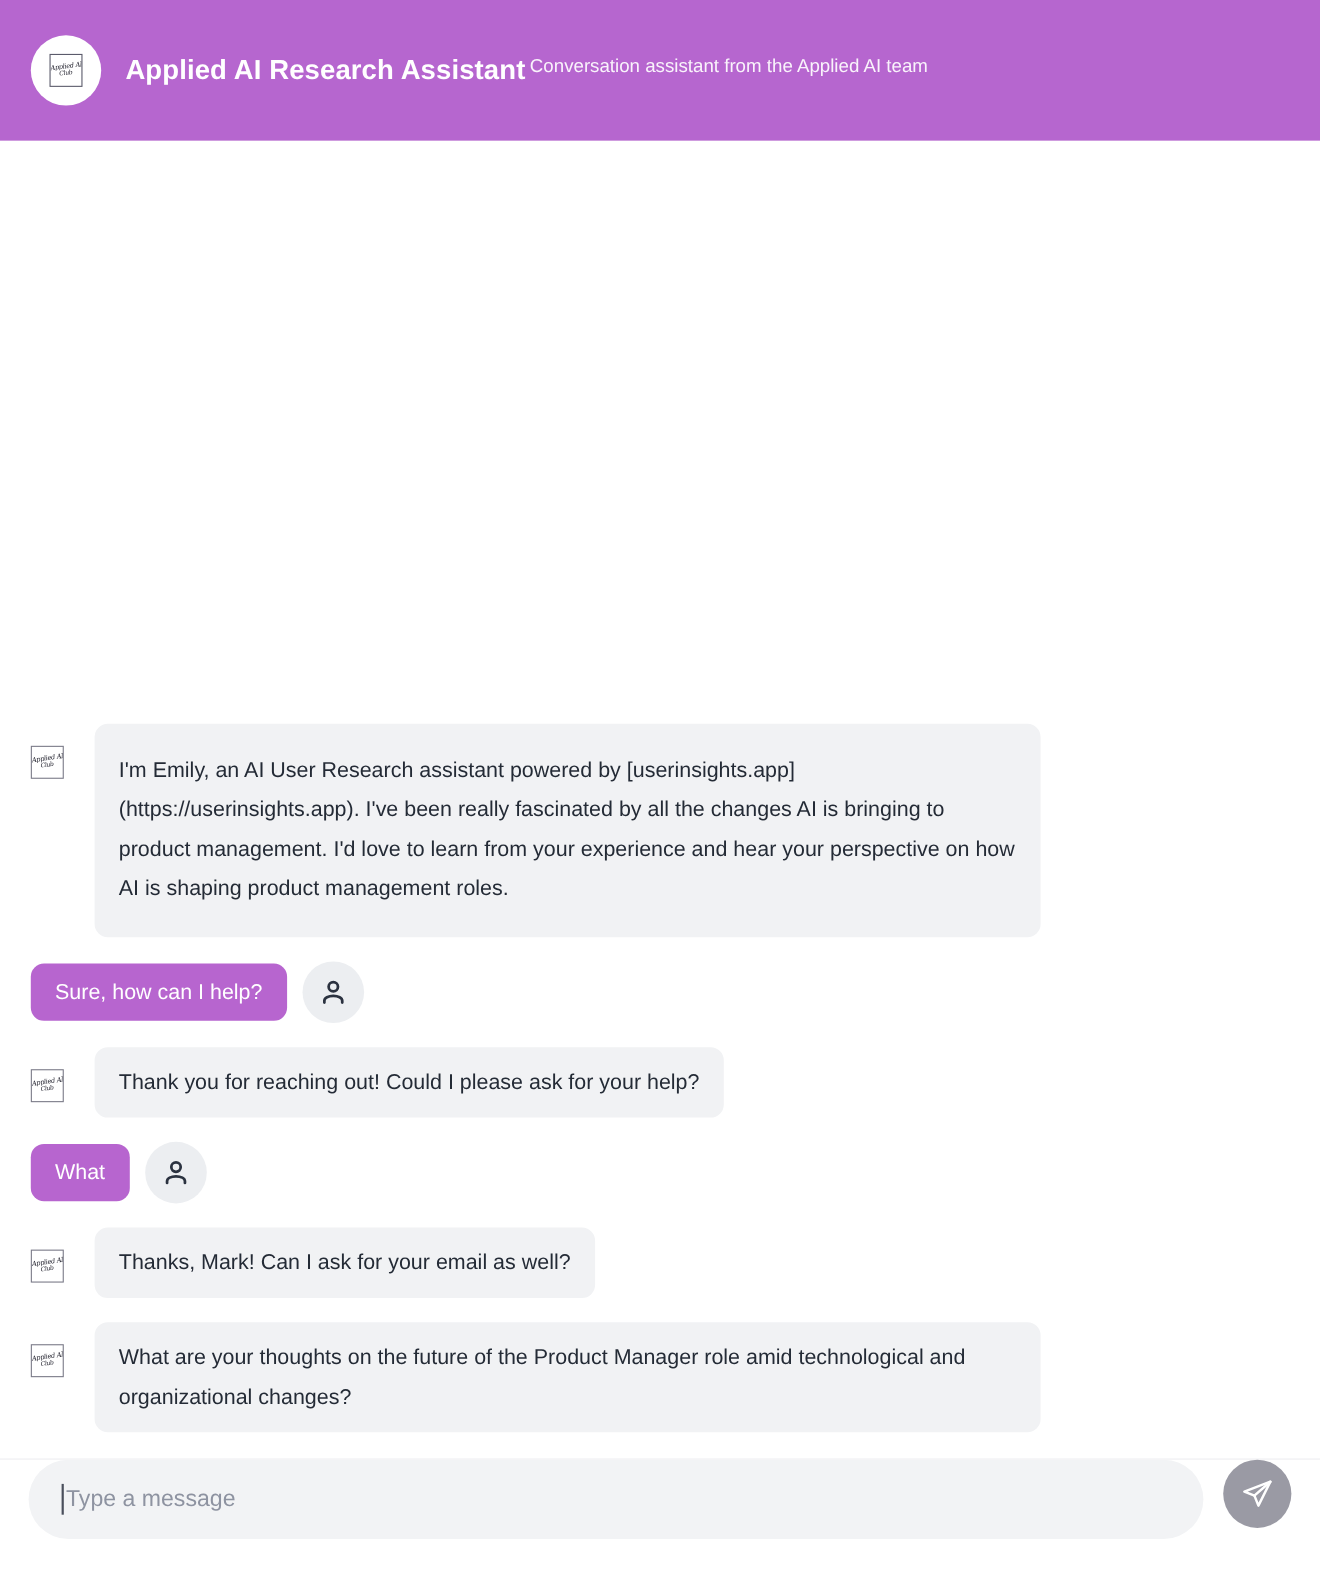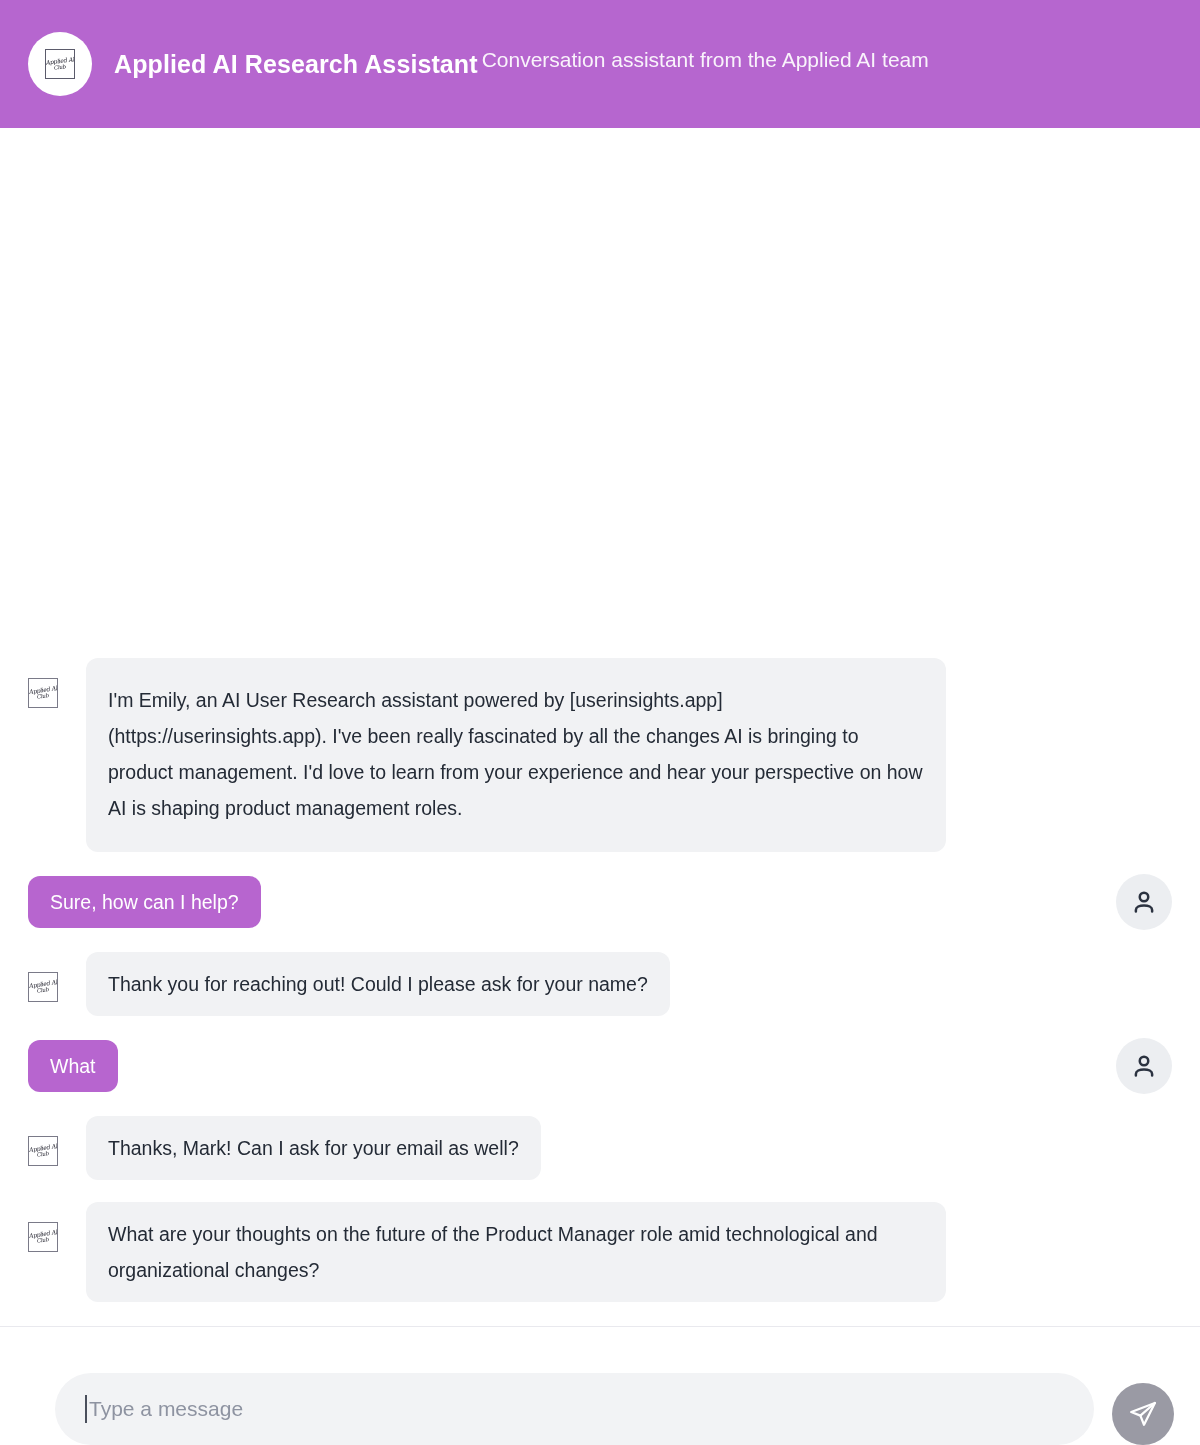--- a/index.html
+++ b/index.html
@@ -69,21 +69,21 @@
   .header-text { display: flex; flex-direction: row; gap: 4px; }
 
   .header-title {
     font-size: 25px;
     font-weight: bold;
     color: #ffffff;
     letter-spacing: 0.1px;
     line-height: 30px;
   }
   .header-subtitle {
-    font-size: 21px;
+    font-size: 17px;
     font-weight: normal;
     color: rgba(255,255,255,0.92);
     line-height: 22px;
   }
 
   
   .chat-area {
     flex: 1 1 auto;
     background: #ffffff;
     padding: 0 28px;
@@ -93,21 +93,21 @@
     overflow: hidden;
     padding-bottom: 24px;
   }
 
   .msg-row {
     display: flex;
     align-items: flex-start;
     margin-bottom: 22px;
   }
   .msg-row.bot { justify-content: flex-start; }
-  .msg-row.user { justify-content: space-between; align-items: center; }
+  .msg-row.user { justify-content: flex-start; align-items: center; }
 
   .bot-avatar {
     width: 30px;
     height: 30px;
     flex: 0 0 30px;
     border: 1px solid #7a7a88;
     background: #ffffff;
     display: flex;
     flex-direction: column;
     align-items: center;
@@ -172,24 +172,23 @@
     background: #e9e9ee;
     width: 100%;
     flex: 0 0 1px;
   }
 
   .composer {
     flex: 0 0 118px;
     height: 118px;
     background: #ffffff;
     display: flex;
-    align-items: flex-end;
+    align-items: flex-start;
     padding: 0 26px;
     gap: 18px;
-    margin-left: 29px;
   }
 
   .input-wrap {
     flex: 1 1 auto;
     height: 72px;
     background: #f2f3f5;
     border-radius: 36px;
     display: flex;
     align-items: center;
     padding: 0 30px;
@@ -267,21 +266,21 @@
           <path d="M5.5 19.5v-1.2c0-2.2 2.9-3.6 6.5-3.6s6.5 1.4 6.5 3.6v1.2"></path>
         </svg>
       </div>
     </div>
 
     <div class="msg-row bot">
       <div class="bot-avatar">
         <span class="scr">Applied AI</span>
         <span class="scr l2">Club</span>
       </div>
-      <div class="bubble bot">Thank you for reaching out! Could I please ask for your name?</div>
+      <div class="bubble bot">Thank you for reaching out! Could I please ask for your help?</div>
     </div>
 
     <div class="msg-row user">
       <div class="bubble user">What</div>
       <div class="user-avatar">
         <svg width="30" height="30" viewBox="0 0 24 24" fill="none" stroke="#2b3240" stroke-width="2" stroke-linecap="round" stroke-linejoin="round">
           <circle cx="12" cy="8" r="3.4"></circle>
           <path d="M5.5 19.5v-1.2c0-2.2 2.9-3.6 6.5-3.6s6.5 1.4 6.5 3.6v1.2"></path>
         </svg>
       </div>

